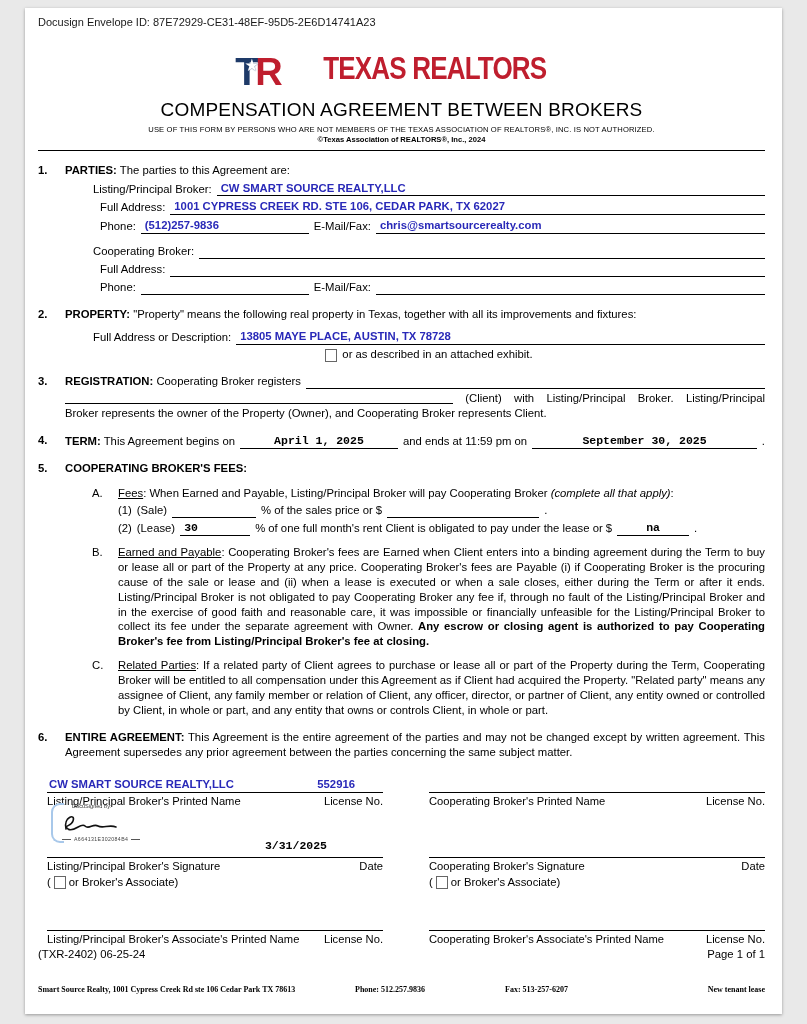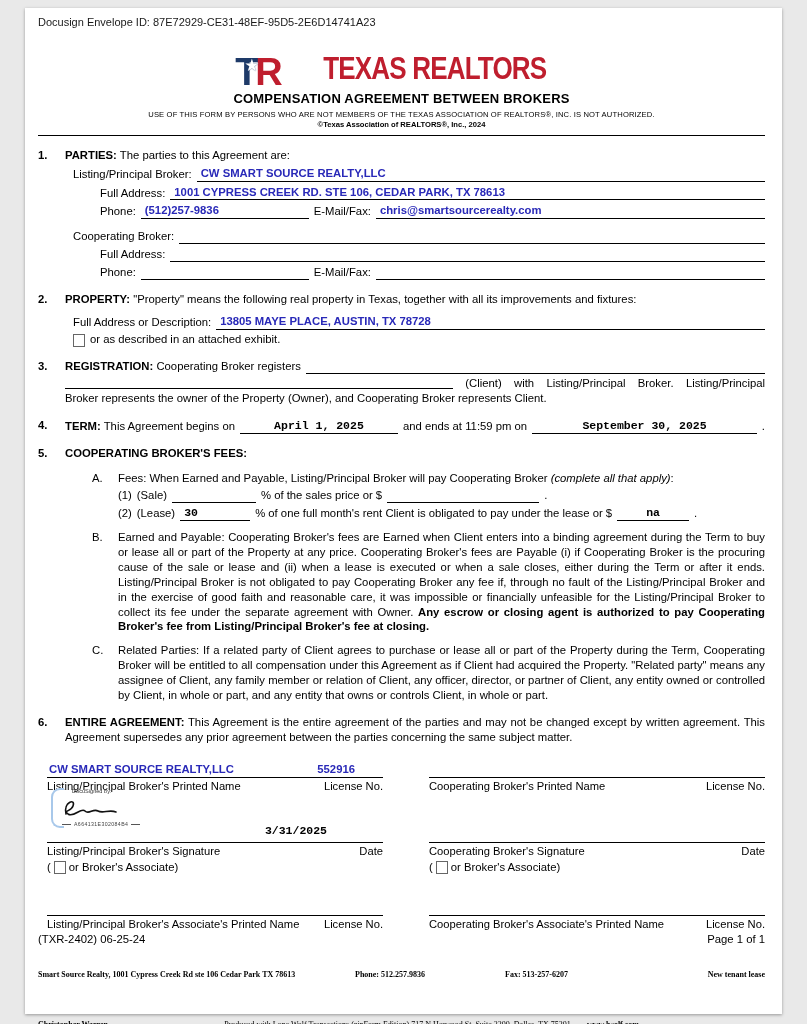--- a/index.html
+++ b/index.html
@@ -8,39 +8,39 @@
         padding:7px 17px 8px 13px;display:flex;flex-direction:column;font-size:11.3px;line-height:1.32;}
   .envelope{font-size:11px;color:#1a1a1a;}
   
   .hdr{text-align:center;margin-top:20px;}
   .logo-row{display:flex;justify-content:center;align-items:center;gap:9px;height:40px;}
   .trmark{position:relative;width:58px;height:40px;flex:0 0 auto;}
   .trmark .lt{position:absolute;left:0;top:-3px;font-size:38px;font-weight:bold;color:#1e3a68;font-family:"Liberation Sans",sans-serif;}
   .trmark .lr{position:absolute;left:20px;top:-3px;font-size:38px;font-weight:bold;color:#bf1e2e;}
   .trmark .star{position:absolute;left:9px;top:5px;font-size:17px;color:#fff;text-shadow:0 0 1px #1e3a68;}
   .brand{font-size:31px;font-weight:bold;color:#bf1e2e;letter-spacing:-1px;display:inline-block;transform:scaleX(.84);transform-origin:center;white-space:nowrap;}
-  .title{font-size:13px;font-weight:bold;letter-spacing:.2px;}
+  .title{font-size:19px;font-weight:normal;letter-spacing:.2px;margin-top:7px;}
   .subtitle{font-size:7.6px;letter-spacing:.15px;margin-top:3px;}
   .copyright{font-size:7.6px;font-weight:bold;text-align:center;}
   .hr{border-top:1px solid #000;margin-top:5px;}
   
   .sec{position:relative;padding-left:27px;margin-top:12px;}
   .secnum{position:absolute;left:0;top:0;font-weight:bold;}
   .b{font-weight:bold;}
   .i{font-style:italic;}
-  .u{}
+  .u{text-decoration:underline;}
   .just{text-align:justify;}
   .blue{color:#2929b8;font-weight:bold;}
   .mono{font-family:"Liberation Mono","DejaVu Sans Mono",monospace;font-size:11.5px;font-weight:bold;color:#000;}
   .frow{display:flex;align-items:flex-end;column-gap:5px;margin-top:3px;}
   .fline{border-bottom:1px solid #000;min-height:15px;display:flex;align-items:flex-end;padding:0 4px;box-sizing:border-box;}
   .grow{flex:1;}
   .center{justify-content:center;}
   .nowrap{white-space:nowrap;}
-  .ind1{margin-left:8px;}
+  .ind1{margin-left:28px;justify-content:center;}
   .ind2{margin-left:35px;}
   .cb{display:inline-block;width:10px;height:11px;border:1px solid #666;background:#fff;vertical-align:-1px;flex:0 0 auto;}
   .sub{position:relative;padding-left:26px;margin-left:27px;margin-top:9px;}
   .sublet{position:absolute;left:0;top:0;font-weight:bold;}
   .jl{text-align:justify;text-align-last:justify;}
   .iline{display:inline-block;border-bottom:1px solid #000;height:14px;vertical-align:-2px;}
   
   .sig-grid{display:grid;grid-template-columns:1fr 1fr;column-gap:46px;margin:16px 0 0 9px;}
   .valrow{display:flex;justify-content:space-between;align-items:flex-end;border-bottom:1px solid #000;min-height:16px;padding:0 2px;}
   .lic{margin-right:26px;}
@@ -98,21 +98,21 @@
 
     <div class="frow ind1">
       <span class="nowrap">Listing/Principal Broker:</span>
       <span class="fline grow">
           <span class="blue">CW SMART SOURCE REALTY,LLC</span>
         </span>
     </div>
     <div class="frow ind2">
       <span class="nowrap">Full Address:</span>
       <span class="fline grow">
-          <span class="blue">1001 CYPRESS CREEK RD. STE 106, CEDAR PARK, TX  78613</span>
+          <span class="blue">1001 CYPRESS CREEK RD. STE 106, CEDAR PARK, TX  62027</span>
         </span>
     </div>
     <div class="frow ind2">
       <span class="nowrap">Phone:</span>
       <span class="fline" style="width:168px">
           <span class="blue">(512)257-9836</span>
         </span>
       <span class="nowrap">E-Mail/Fax:</span>
       <span class="fline grow">
           <span class="blue">chris@smartsourcerealty.com</span>

